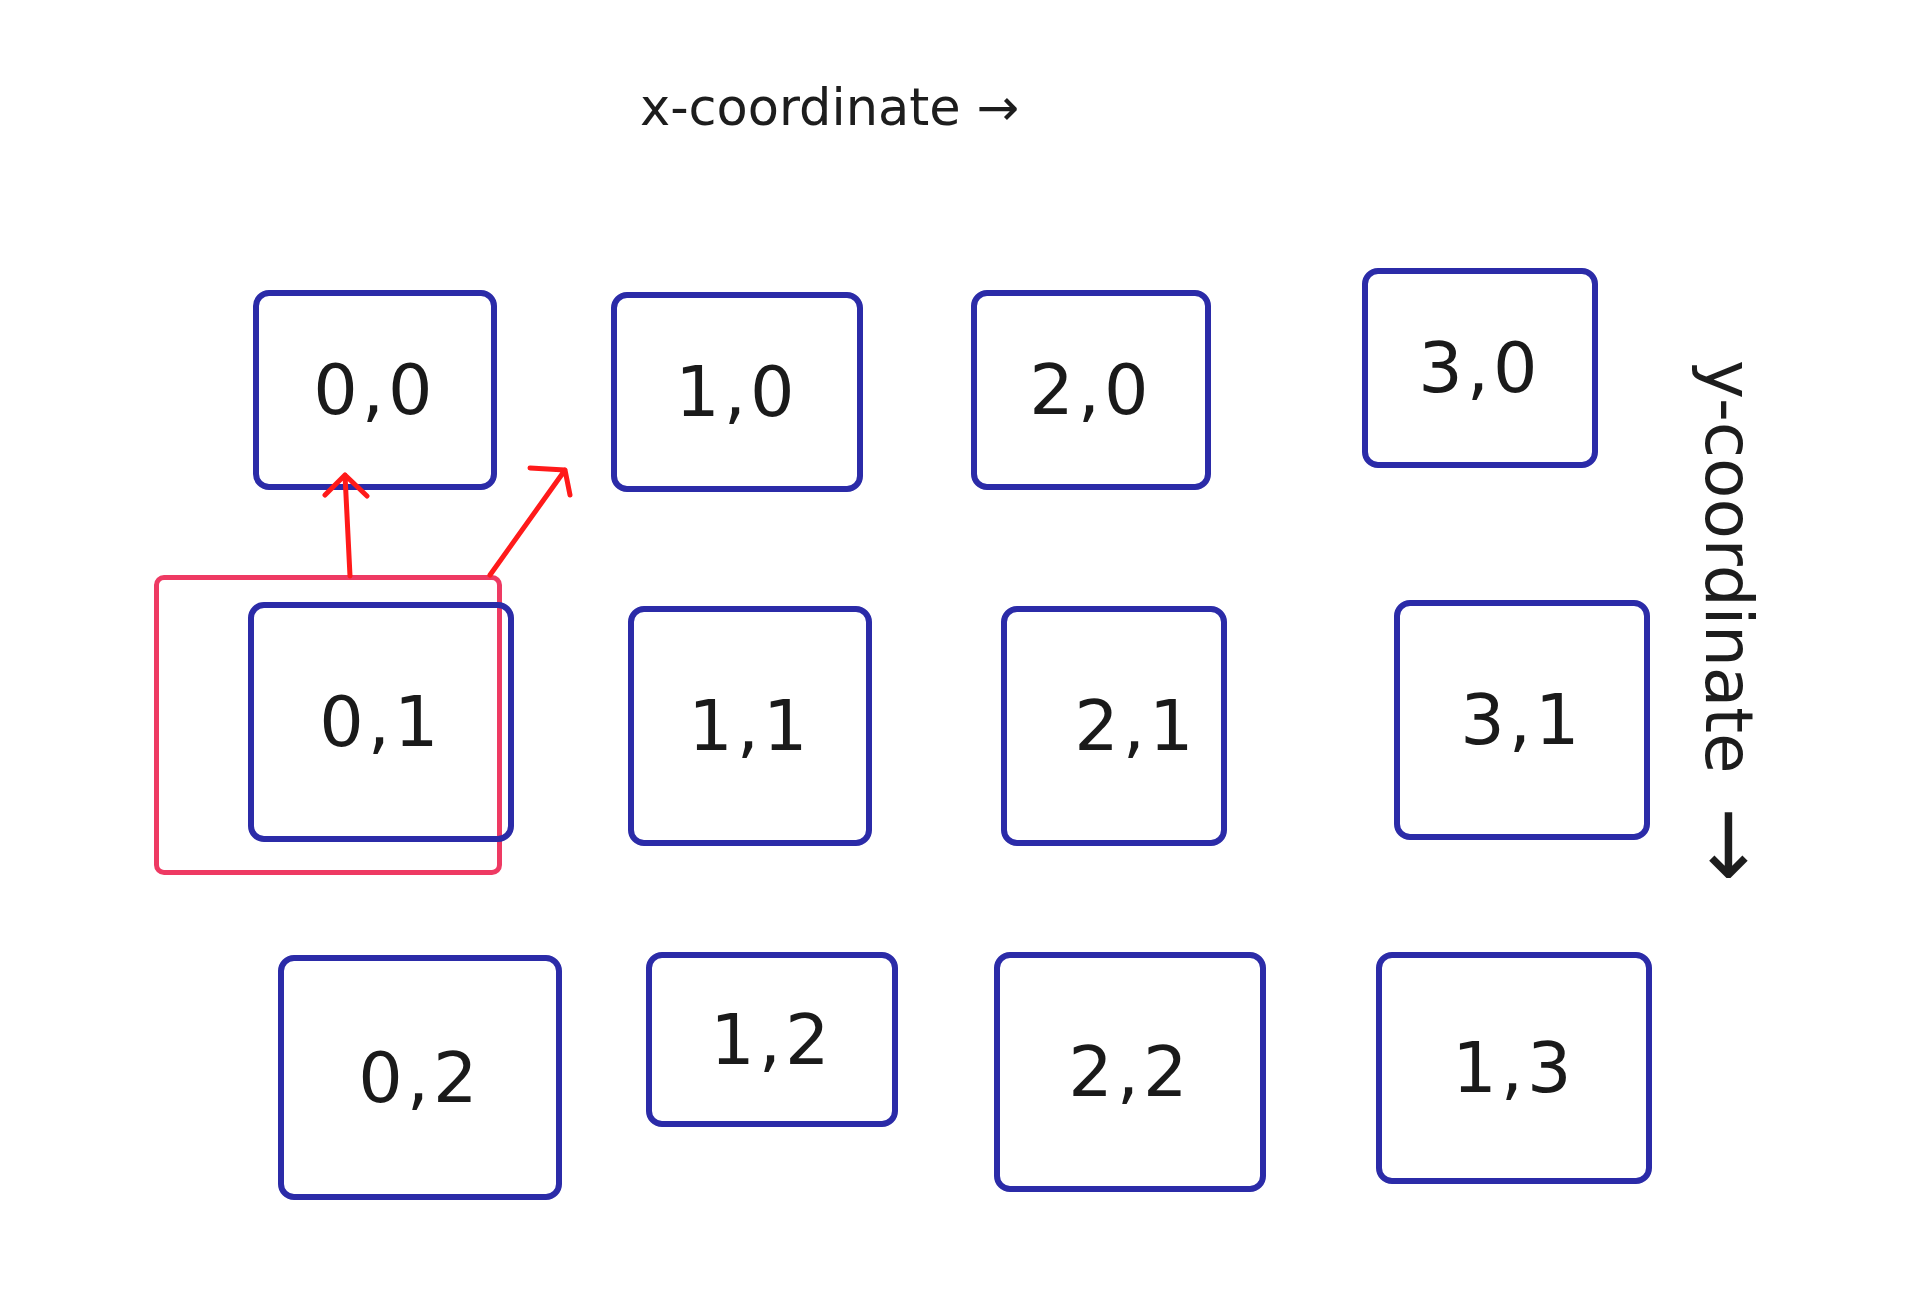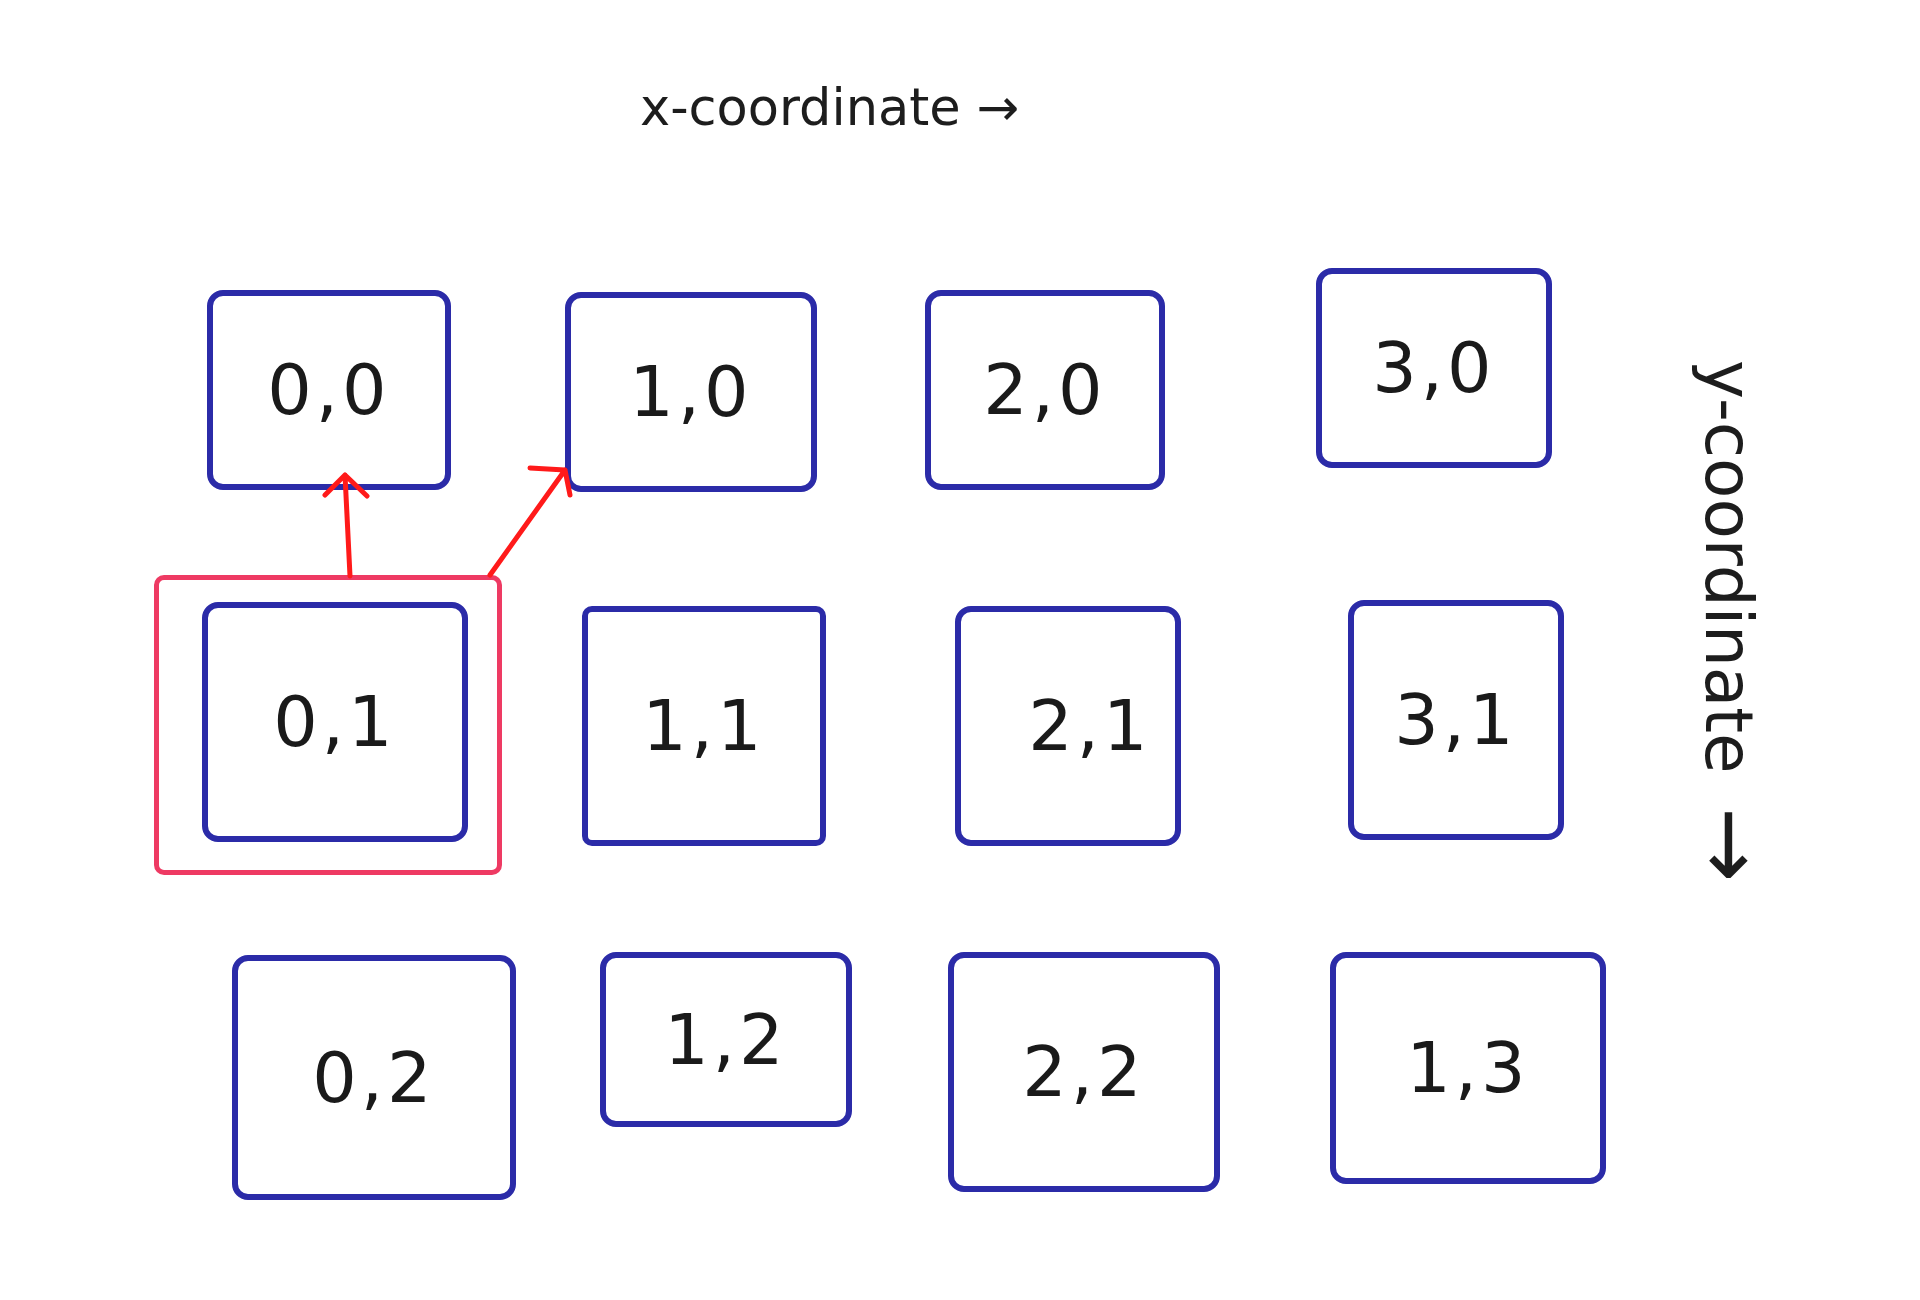--- a/index.html
+++ b/index.html
@@ -1,17 +1,17 @@
 <!DOCTYPE html>
 <html><head>
 <meta charset="utf-8">
 <style>
   html,body{margin:0;padding:0;background:#ffffff;}
   body{width:1920px;height:1300px;position:relative;overflow:hidden;font-family:"DejaVu Sans",sans-serif;}
-  .cell{position:absolute;border:6px solid #2b2ba8;border-radius:16px;box-sizing:border-box;display:flex;align-items:center;justify-content:center;}
+  .cell{position:absolute;border:6px solid #2b2ba8;border-radius:16px;box-sizing:border-box;display:flex;align-items:center;justify-content:center;margin-left:46px;}
   .cell span{font-size:70px;color:#1a1a1a;letter-spacing:4px;font-family:"DejaVu Sans",sans-serif;}
   .highlight{position:absolute;border:5px solid #ee3a63;border-radius:10px;box-sizing:border-box;}
   .xlabel{position:absolute;left:640px;top:78px;font-size:51px;color:#1d1d1d;display:flex;align-items:center;gap:16px;}
   .ylabel{position:absolute;left:1690px;top:360px;font-size:66px;color:#1d1d1d;writing-mode:vertical-rl;display:flex;align-items:center;gap:20px;}
   svg.overlay{position:absolute;left:0;top:0;}
 </style>
 </head>
 <body>
 
 <div class="xlabel">
@@ -35,27 +35,27 @@
 <div class="cell" style="left:925px;top:290px;width:240px;height:200px;">
     <span>2,0</span>
   </div>
 <div class="cell" style="left:1316px;top:268px;width:236px;height:200px;">
     <span>3,0</span>
   </div>
 
 <div class="cell" style="left:202px;top:602px;width:266px;height:240px;">
     <span>0,1</span>
   </div>
-<div class="cell" style="left:582px;top:606px;width:244px;height:240px;border-radius:10px;">
+<div class="cell" style="left:582px;top:606px;width:244px;height:240px;">
     <span>1,1</span>
   </div>
 <div class="cell" style="left:955px;top:606px;width:226px;height:240px;padding-left:44px;">
     <span>2,1</span>
   </div>
-<div class="cell" style="left:1348px;top:600px;width:216px;height:240px;text-align:center;">
+<div class="cell" style="left:1348px;top:600px;width:256px;height:240px;text-align:center;">
     <span>3,1</span>
   </div>
 
 <div class="cell" style="left:232px;top:955px;width:284px;height:245px;text-align:center;">
     <span>0,2</span>
   </div>
 <div class="cell" style="left:600px;top:952px;width:252px;height:175px;">
     <span>1,2</span>
   </div>
 <div class="cell" style="left:948px;top:952px;width:272px;height:240px;">

